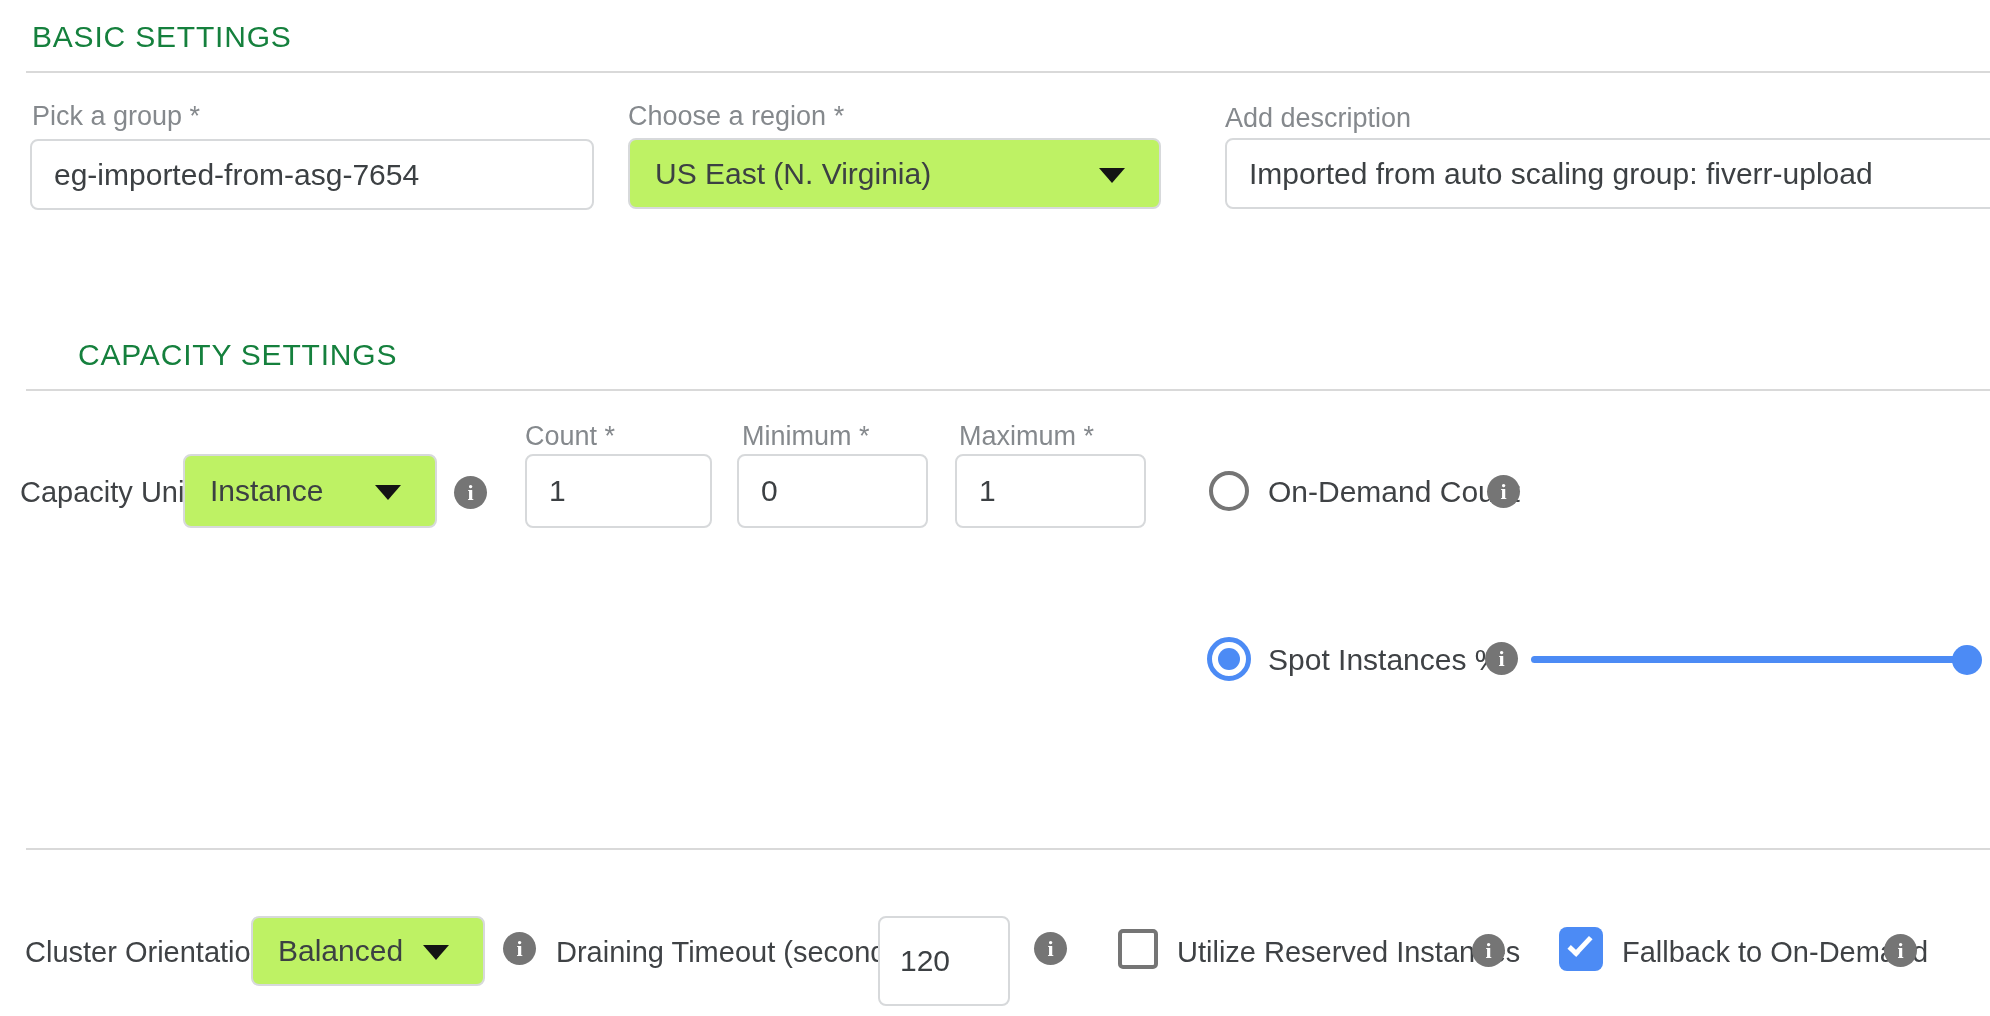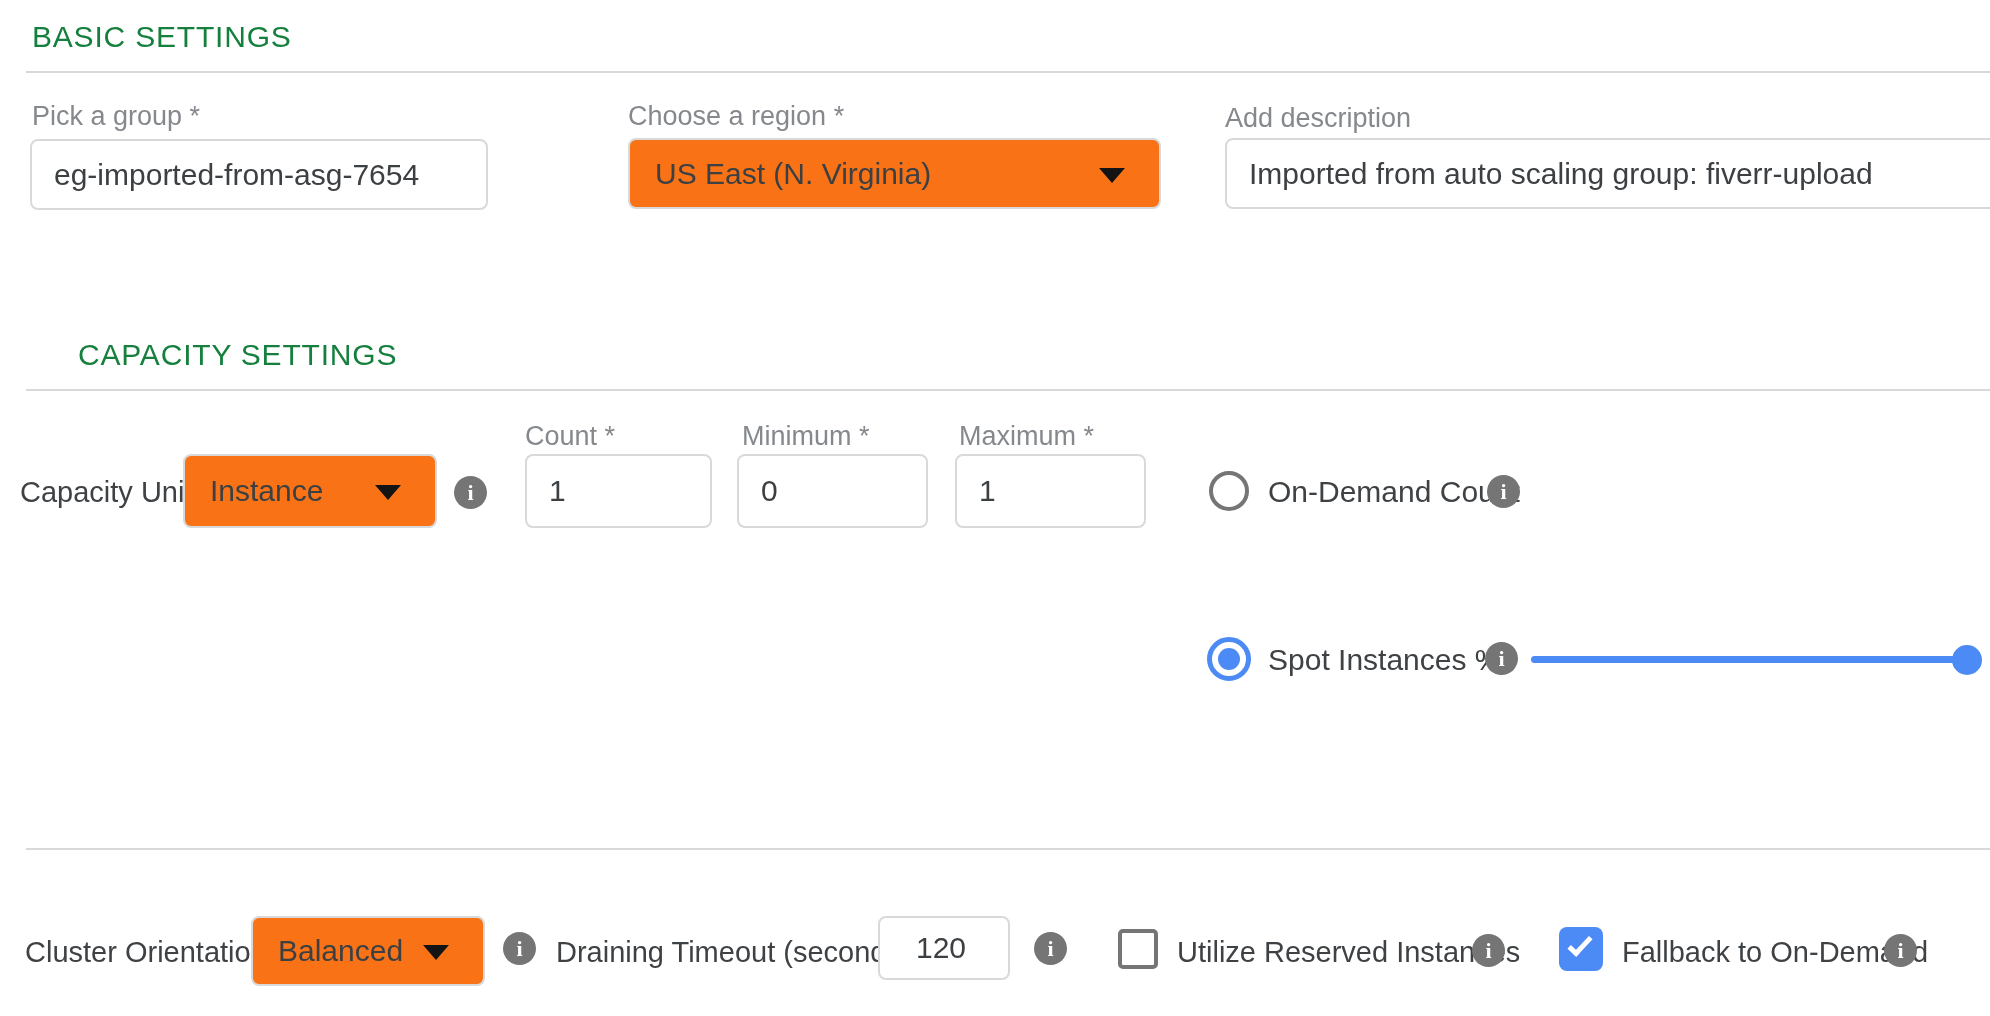--- a/index.html
+++ b/index.html
@@ -11,21 +11,21 @@
                    letter-spacing:0.8px; font-weight:400; white-space:nowrap; }
   .divider { position:absolute; left:26px; width:1964px; height:2px; background:#d9d9d9; }
 
   .flabel { position:absolute; font-size:27px; color:#85898d; white-space:nowrap; }
   .dlabel { position:absolute; font-size:29px; color:#3f4245; white-space:nowrap; line-height:32px; }
 
   .tinput { position:absolute; border:2px solid #d7d9db; border-radius:8px; background:#fff;
             font-family:"Liberation Sans", sans-serif; font-size:30px; color:#3c4043;
             padding:0 0 0 22px; outline:none; }
 
-  .selectbox { position:absolute; border:2px solid #d7d9db; border-radius:8px; background:#f97316;
+  .selectbox { position:absolute; border:2px solid #d7d9db; border-radius:8px; background:#bef264;
                display:flex; align-items:center; cursor:pointer; }
   .selectbox .sel-text { font-size:30px; color:#3c4043; padding-left:25px; white-space:nowrap; }
   .caret { position:absolute; right:34px; top:50%; margin-top:-6px; width:0; height:0;
            border-left:13px solid transparent; border-right:13px solid transparent;
            border-top:15px solid #141414; }
 
   .info { position:absolute; width:33px; height:33px; border-radius:50%; background:#757575;
           color:#fff; display:flex; align-items:center; justify-content:center;
           font-size:22px; font-weight:bold; cursor:pointer;
           font-family:"Liberation Serif", serif; }
@@ -49,21 +49,21 @@
 </style>
 </head>
 <body>
 
 <div id="page">
 
   <div class="section-title" style="left:32px; top:20px;">BASIC SETTINGS</div>
   <div class="divider" style="top:71px;"></div>
 
   <div class="flabel" style="left:32px; top:101px;">Pick a group *</div>
-  <input class="tinput" style="left: 30px; top: 139px; width: 458px; height: 71px;" readonly="" value="eg-imported-from-asg-7654">
+  <input class="tinput" style="left: 30px; top: 139px; width: 564px; height: 71px;" readonly="" value="eg-imported-from-asg-7654">
 
   <div class="flabel" style="left:628px; top:101px;">Choose a region *</div>
   <div class="selectbox" style="left:628px; top:138px; width:533px; height:71px;">
     <span class="sel-text">US East (N. Virginia)</span>
     <span class="caret"></span>
   </div>
 
   <div class="flabel" style="left:1225px; top:103px;">Add description</div>
   <input class="tinput" style="left: 1225px; top: 138px; width: 800px; height: 71px;" readonly="" value="Imported from auto scaling group: fiverr-upload">
 
@@ -101,21 +101,21 @@
   <div class="divider" style="top:848px;"></div>
 
   <div class="dlabel" style="left:25px; top:936px;">Cluster Orientation</div>
   <div class="selectbox" style="left:251px; top:916px; width:234px; height:70px;">
     <span class="sel-text">Balanced</span>
     <span class="caret"></span>
   </div>
   <div class="info" style="left:503px; top:932px;">i</div>
 
   <div class="dlabel" style="left:556px; top:936px;">Draining Timeout (seconds)</div>
-  <input class="tinput" style="left: 878px; top: 916px; width: 132px; height: 64px; padding-left: 36px;" readonly="" value="120">
+  <input class="tinput" style="left: 878px; top: 916px; width: 132px; height: 90px; padding-left: 20px;" readonly="" value="120">
   <div class="info" style="left:1034px; top:932px;">i</div>
 
   <div class="checkbox unchecked" style="left:1118px; top:929px;"></div>
   <div class="dlabel" style="left:1177px; top:936px;">Utilize Reserved Instances</div>
   <div class="info" style="left:1472px; top:934px;">i</div>
 
   <div class="checkbox checked" style="left:1559px; top:927px;">
       <span class="mark"></span>
     </div>
   <div class="dlabel" style="left:1622px; top:936px;">Fallback to On-Demand</div>

